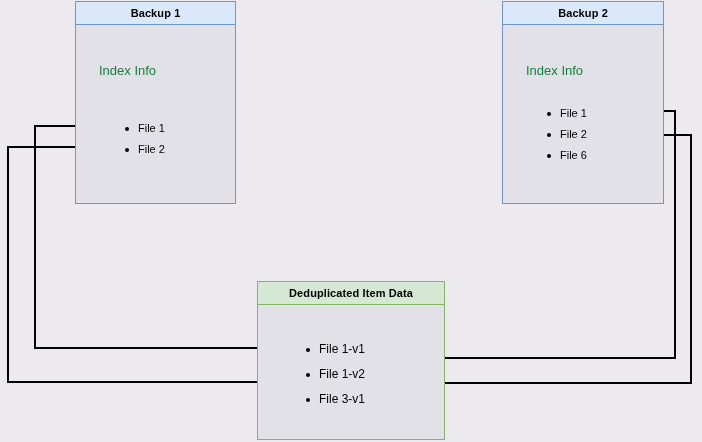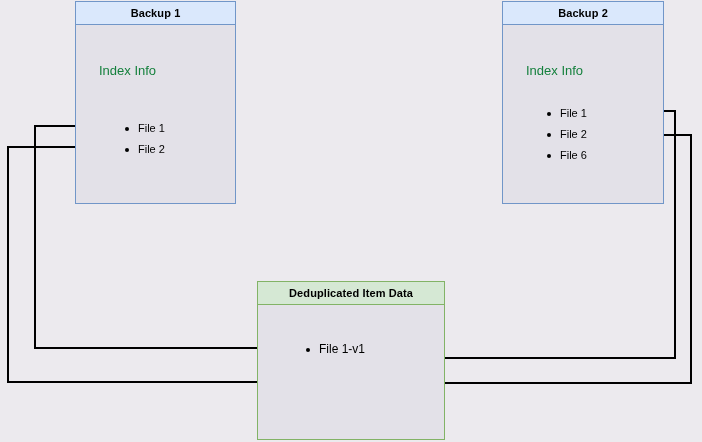--- a/index.html
+++ b/index.html
@@ -144,16 +144,18 @@
       <li>File 1</li>
       <li>File 2</li>
       <li>File 6</li>
     </ul>
   </div>
 
   <div class="box green" style="left:257px; top:281px; width:188px; height:159px;">
     <div class="box-header">Deduplicated Item Data</div>
     <ul class="file-list dedup" style="left:47px; top:55px;">
       <li>File 1-v1</li>
+      <li>File 1-v2</li>
+      <li>File 3-v1</li>
     </ul>
   </div>
 
 </div>
 
 </body></html>

